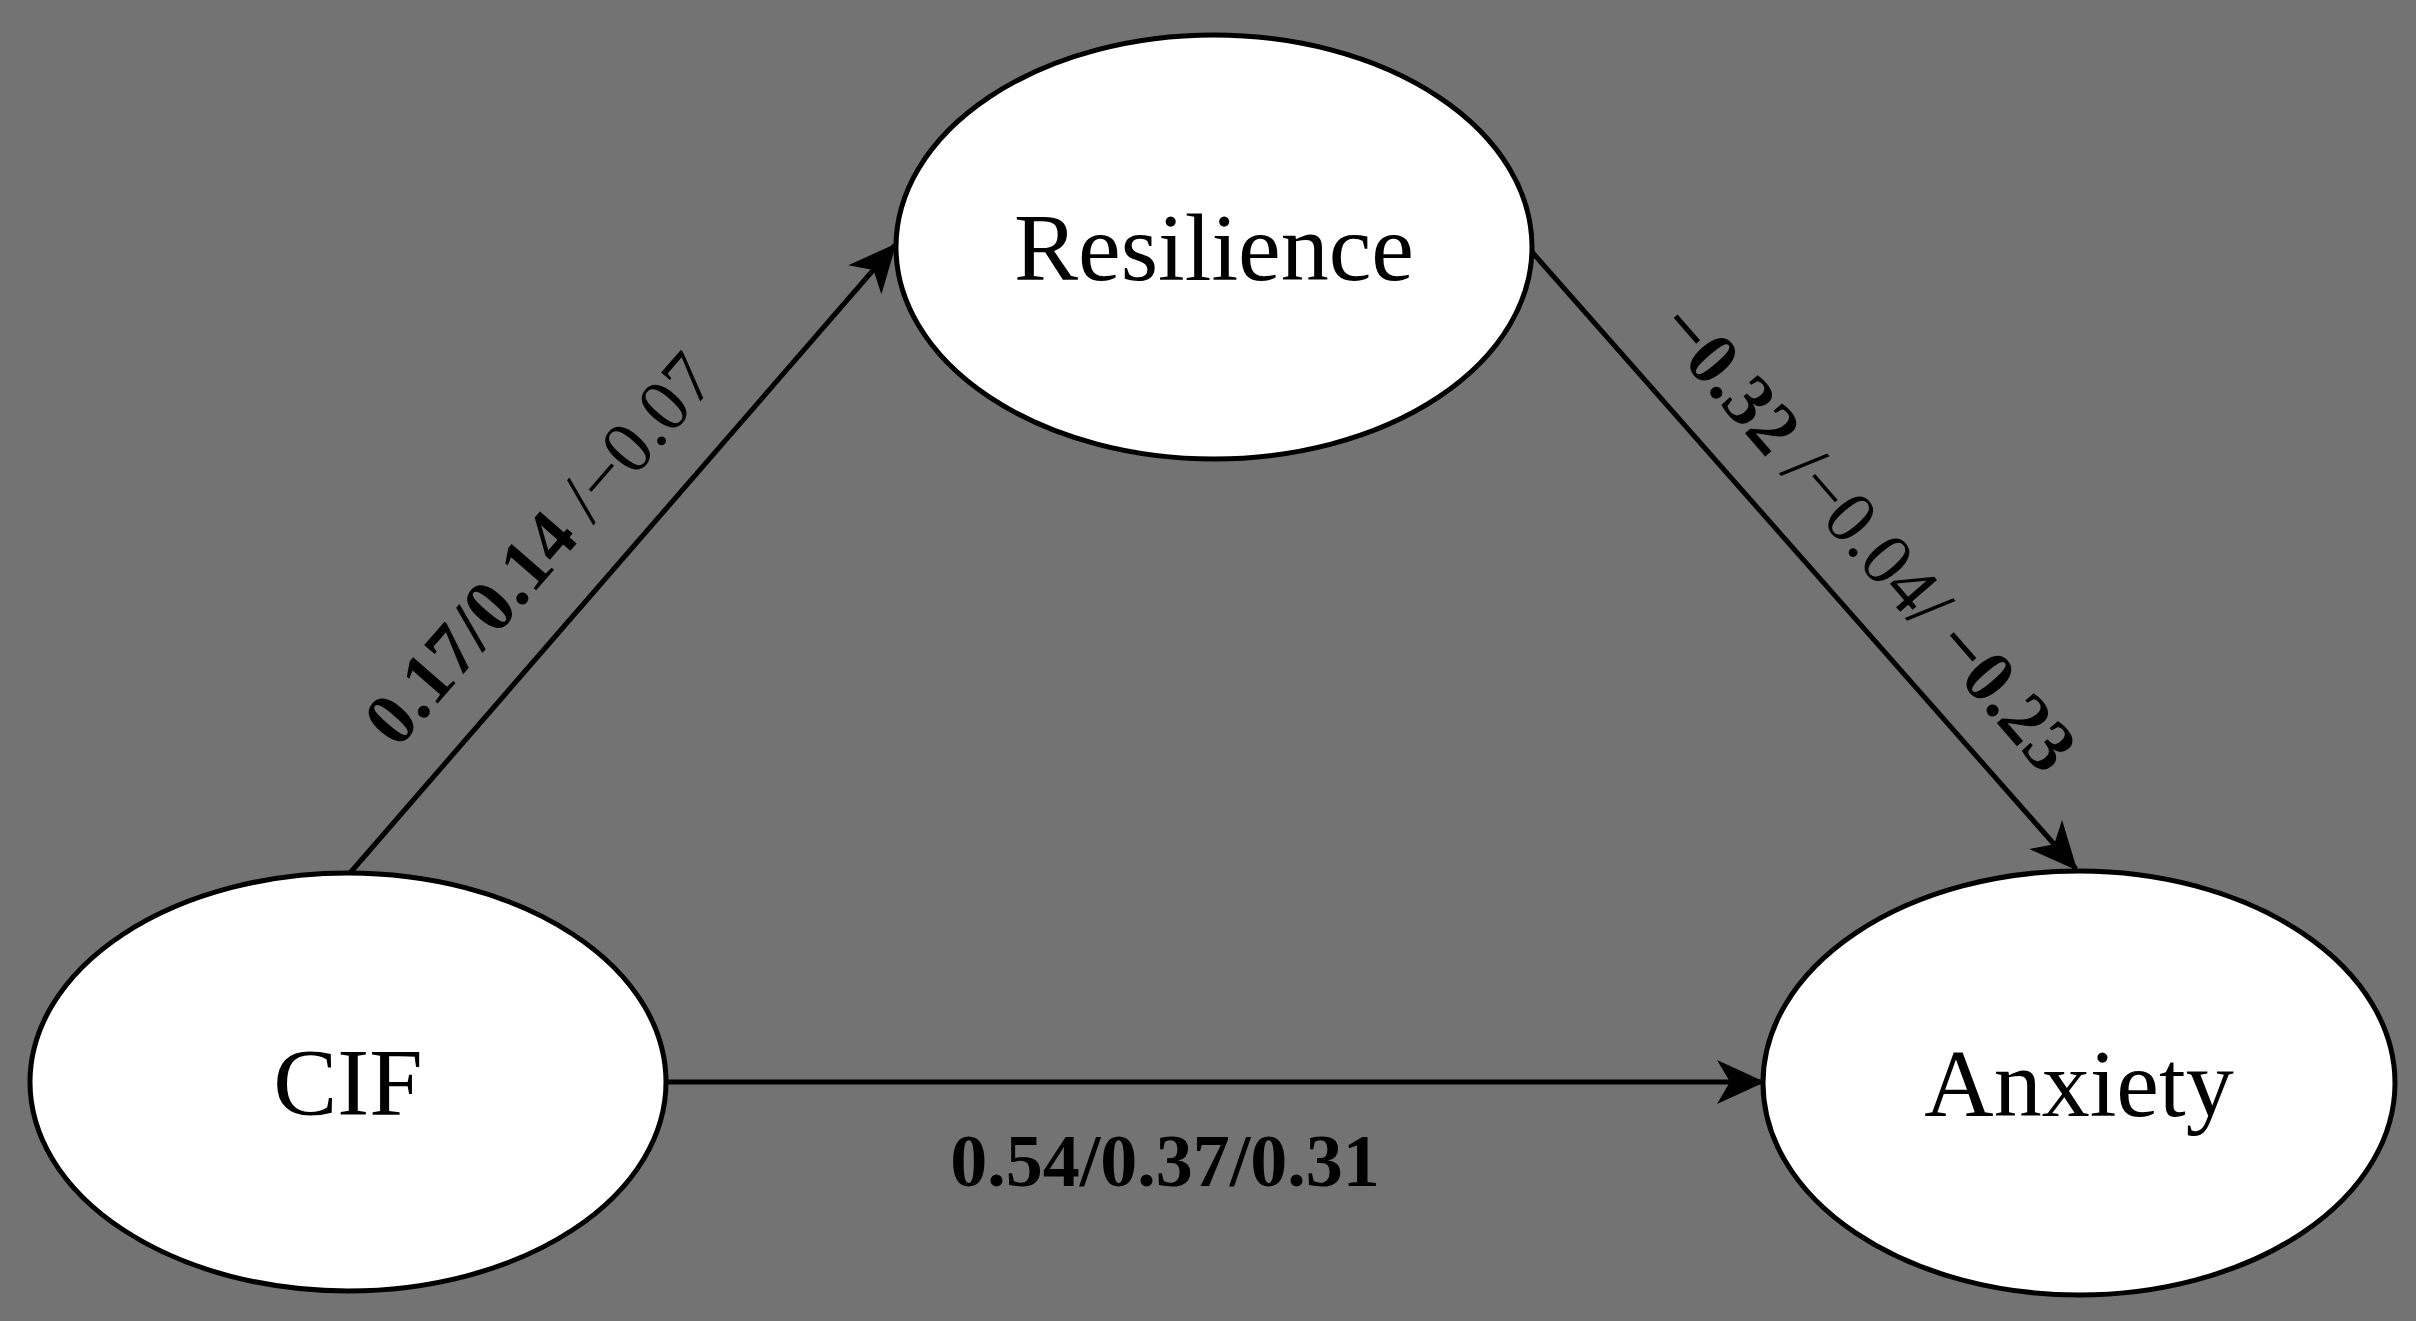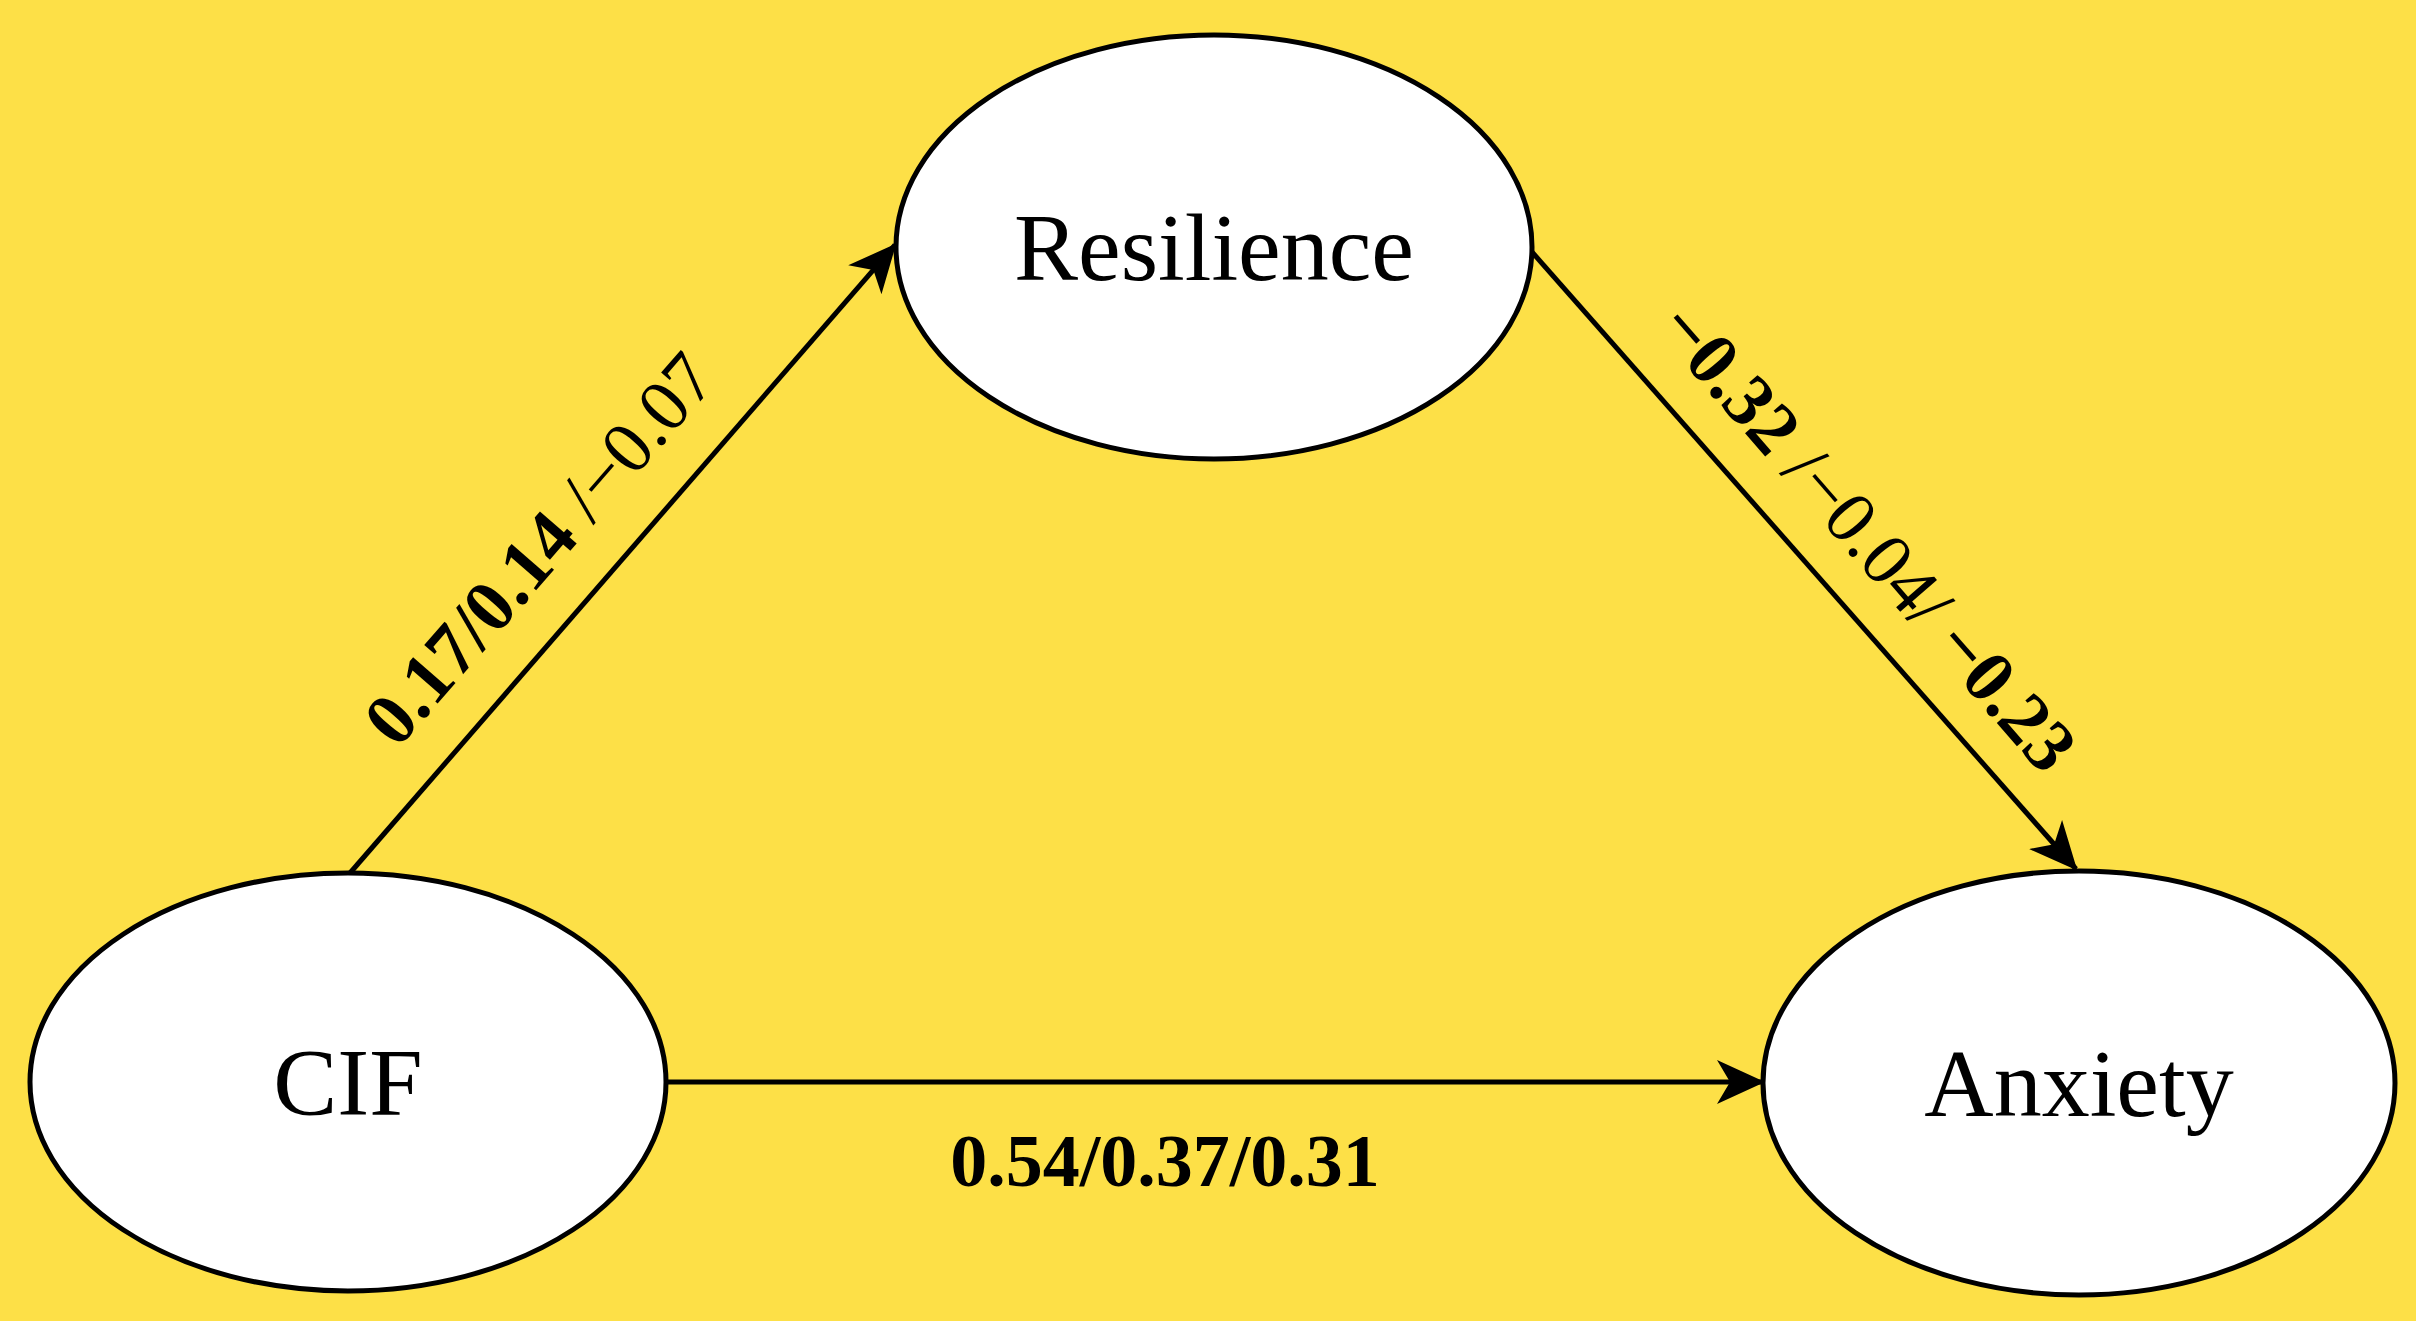--- a/index.html
+++ b/index.html
@@ -1,20 +1,20 @@
 <!DOCTYPE html>
 <html><head>
 <meta charset="utf-8">
 <style>
   html,body{margin:0;padding:0;background:#ffffff;}
   .canvas{
     position:relative;
     width:2416px;
     height:1321px;
-    background:#fde047;
+    background:#737373;
     overflow:hidden;
   }
   svg{display:block;}
   .node-ellipse{
     fill:#ffffff;
     stroke:#000000;
     stroke-width:5;
   }
   .edge-line{
     stroke:#000000;

